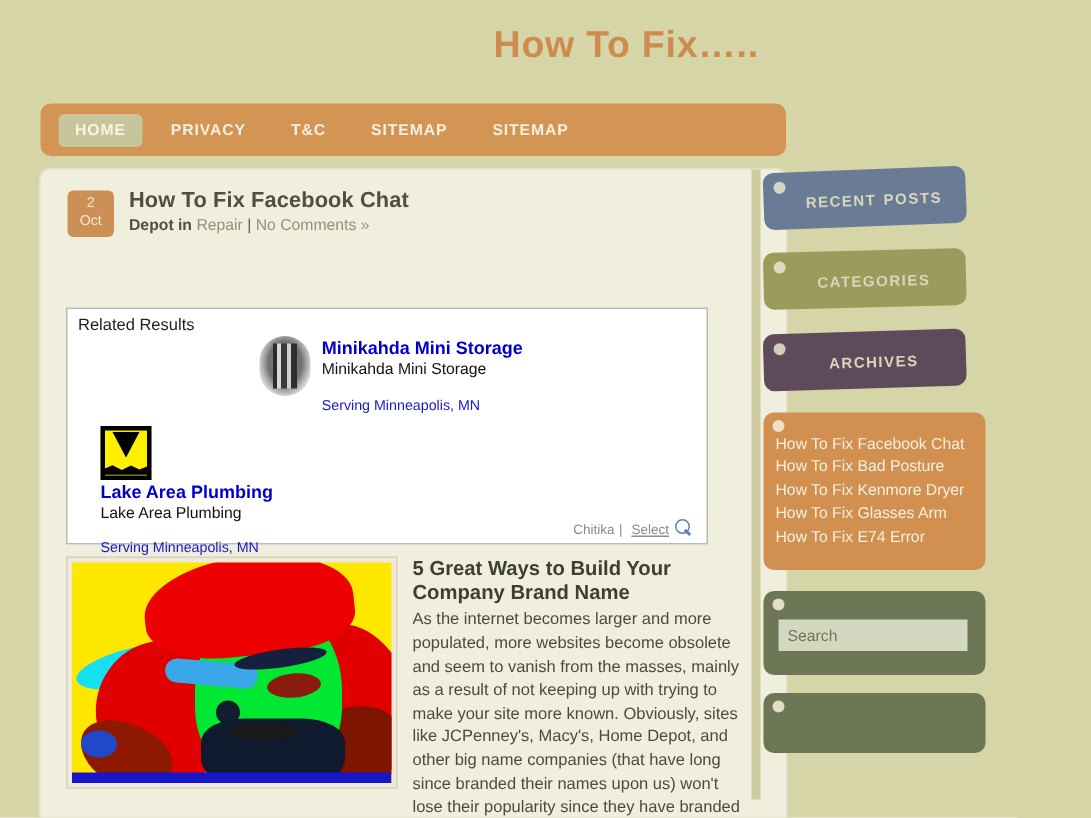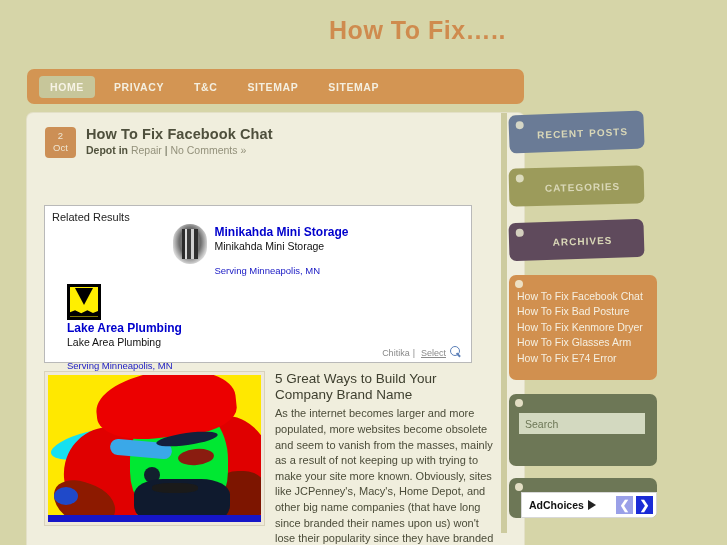--- a/index.html
+++ b/index.html
@@ -324,21 +324,21 @@
     border-radius: 50% 40% 60% 30%;
   }
   .pic .b-sm-blue {
     left: 6px; top: 112px; width: 24px; height: 18px;
     background: #1f49c9;
     border-radius: 50%;
   }
   #article-text { overflow: hidden; }
   #article-title {
     font-size: 13.5px;
-    font-weight: normal;
+    font-weight: bold;
     color: #3e3f2f;
     line-height: 1.2;
     margin: 0 0 3px 0;
   }
   #article-body {
     font-size: 11px;
     line-height: 1.42;
     color: #4b4c39;
     margin: 0;
   }
@@ -409,21 +409,21 @@
     line-height: 1.38;
     display: block;
     padding-left: 10px;
     text-indent: -10px;
   }
 
   #search-widget {
     background: #6d7756;
     border-radius: 7px;
     width: 148px;
-    height: 72px;
+    height: 56px;
     margin-top: 14px;
     position: relative;
     padding: 19px 10px 0 10px;
   }
   #search-widget .pin {
     position: absolute; left: 6px; top: 5px;
     width: 8px; height: 8px; border-radius: 50%;
     background: #efe9d0; opacity: .9;
   }
   #search-input {
@@ -632,24 +632,14 @@
     </ul>
   </div>
 
   <div id="search-widget">
     <span class="pin"></span>
     <input id="search-input" type="text" placeholder="Search" style="">
   </div>
 
   <div id="ad-widget">
     <span class="pin"></span>
-    <div id="adchoices-bar">
-      <span id="adchoices-label">
-        <span>AdChoices</span>
-        <span id="adchoices-tri"></span>
-      </span>
-      <span class="ad-nav-btns">
-        <span class="ad-nav-btn ad-nav-prev">❮</span>
-        <span class="ad-nav-btn ad-nav-next">❯</span>
-      </span>
-    </div>
   </div>
 </div>
 
 </body></html>

